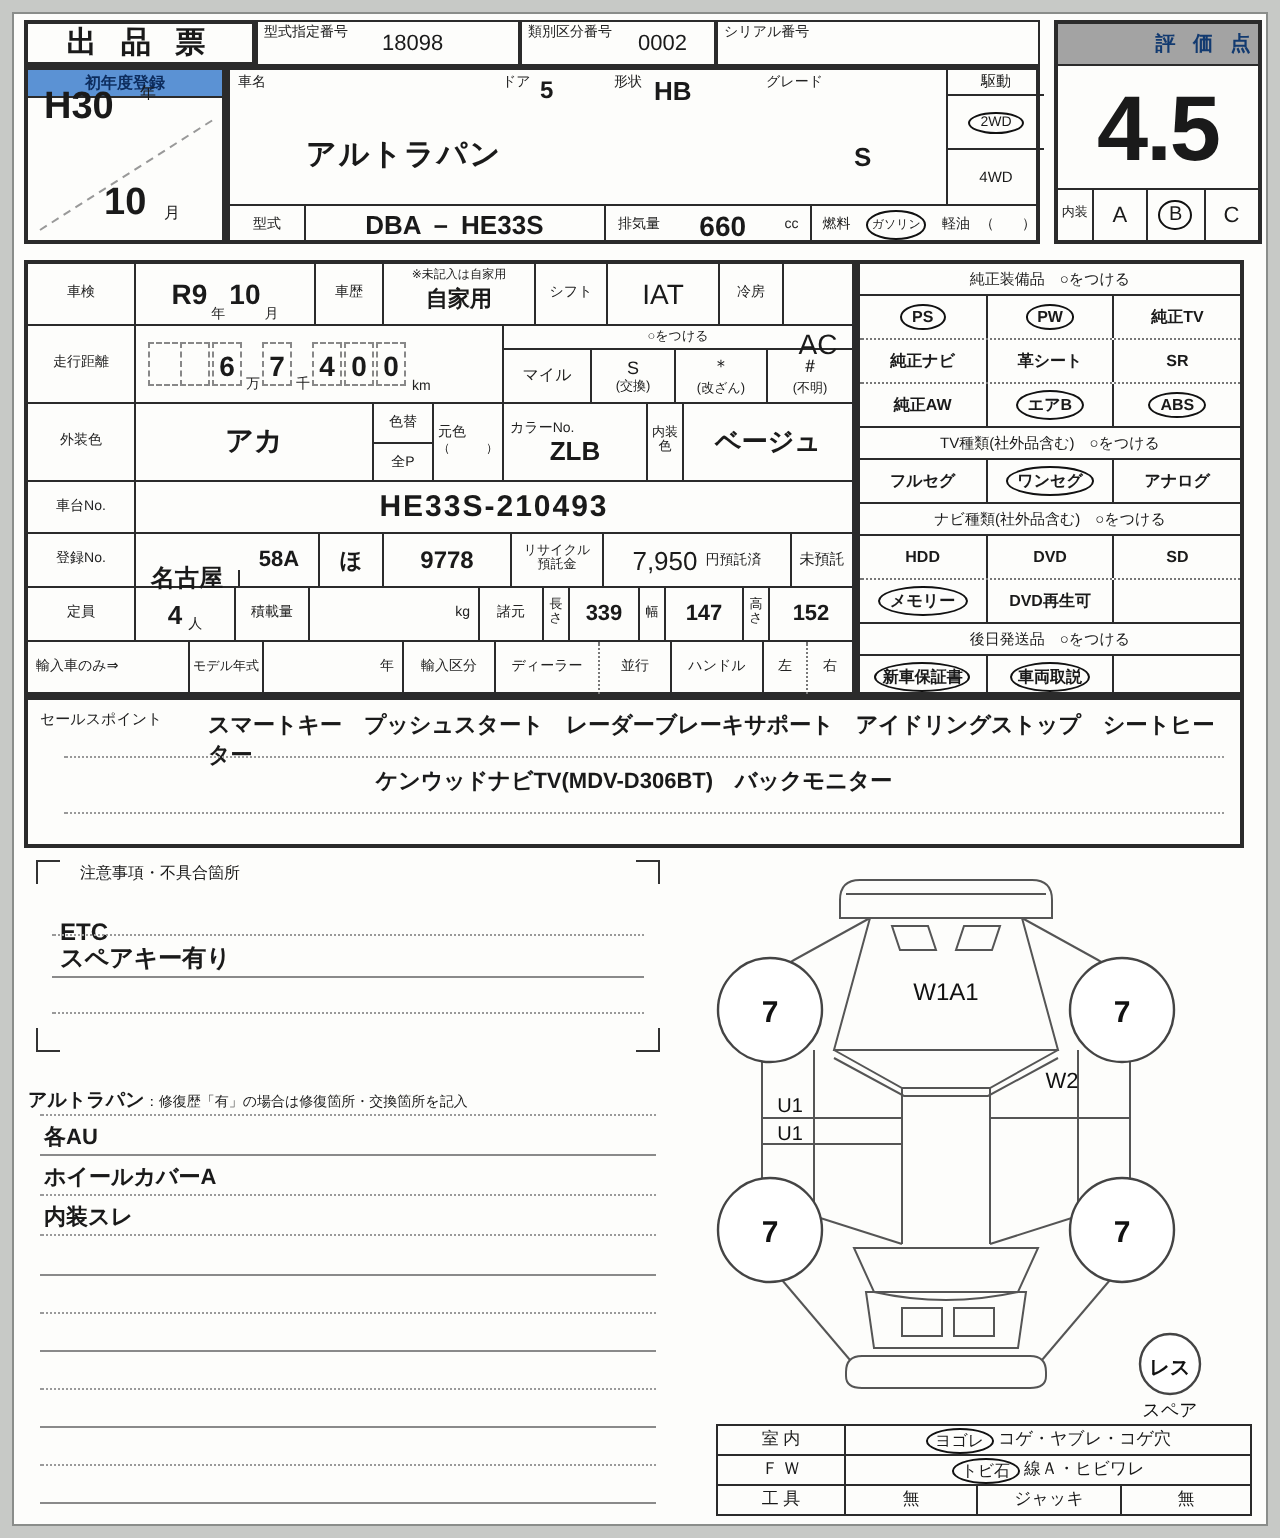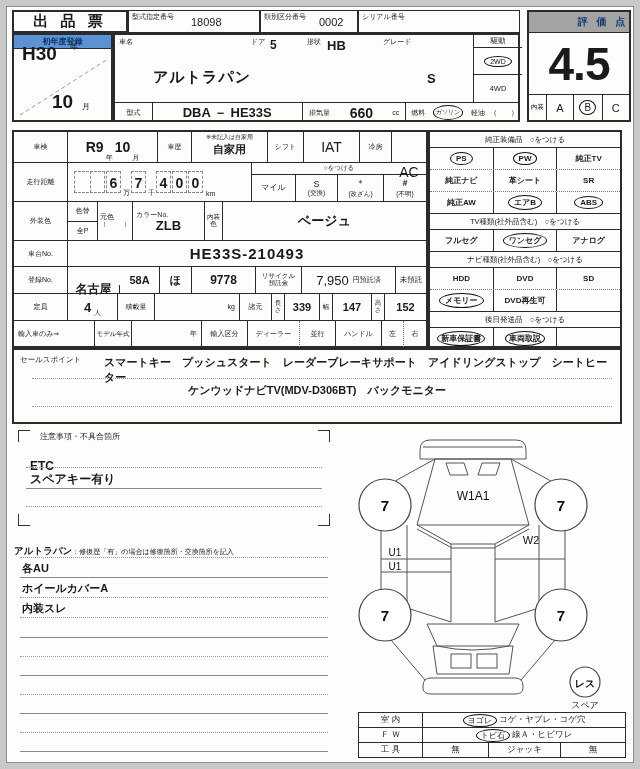--- a/index.html
+++ b/index.html
@@ -165,20 +165,21 @@
           <div class="cell" style="flex:1;flex-direction:column;">
             <span style="font-size:9px;">＃</span>
             <span style="font-size:6.5px;">(不明)</span>
           </div>
         </div>
       </div>
     </div>
 
     <div class="flex" style="height:39px;border-bottom:1px solid #2b2b2b;">
       <div class="cell lbl" style="width:54px;">外装色</div>
+      <div class="cell" style="width:119px;font-size:14px;font-weight:bold;">アカ</div>
       <div style="width:30px;border-right:1px solid #2b2b2b;display:flex;flex-direction:column;">
         <div class="hrow" style="flex:1;font-size:7px;">色替</div>
         <div style="flex:1;display:flex;align-items:center;justify-content:center;font-size:7px;">全P</div>
       </div>
       <div class="cell" style="width:35px;flex-direction:column;align-items:flex-start;padding:2px;">
         <span class="lbl">元色</span>
         <span style="font-size:6px;">（　　　）</span>
       </div>
       <div class="cell" style="width:72px;flex-direction:column;">
         <span class="lbl" style="align-self:flex-start;padding:2px 0 0 3px;">カラーNo.</span>

